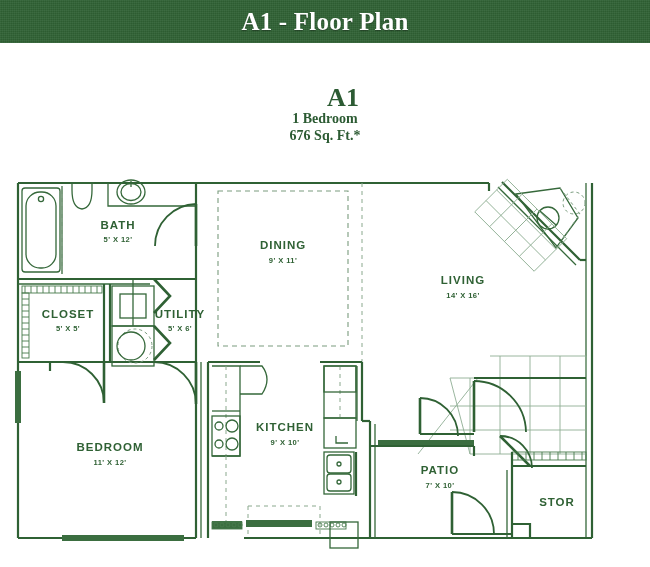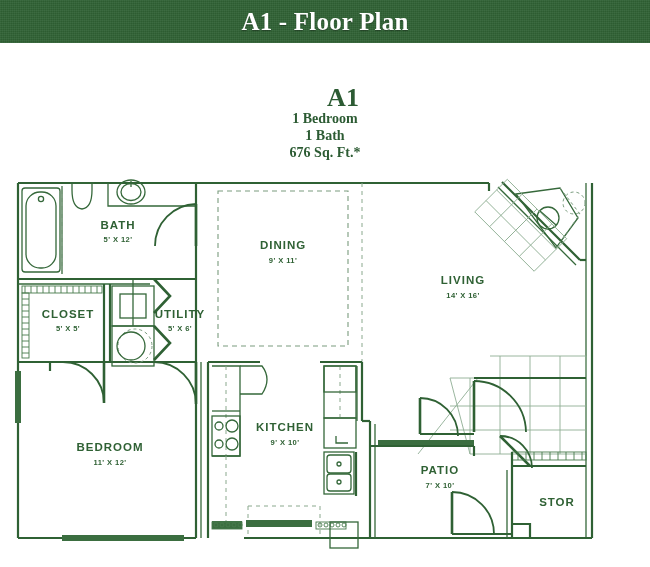--- a/index.html
+++ b/index.html
@@ -83,21 +83,20 @@
 
 <div id="page">
 
   <div id="header-banner">
     <div id="header-title">A1 - Floor Plan</div>
   </div>
 
   <div id="unit-info">
     <div id="unit-name">A1</div>
     <div class="unit-line">1 Bedroom</div>
-    <div class="unit-line">1 Bath</div>
     <div class="unit-line">676 Sq. Ft.*</div>
   </div>
 
   <div id="floorplan-wrap">
     <svg width="650" height="389" viewBox="0 0 650 389">
 
       <g>
 
         <path class="wall" d="M18,17 L18,372"></path>
         <path class="wall" d="M18,372 L196,372"></path>

